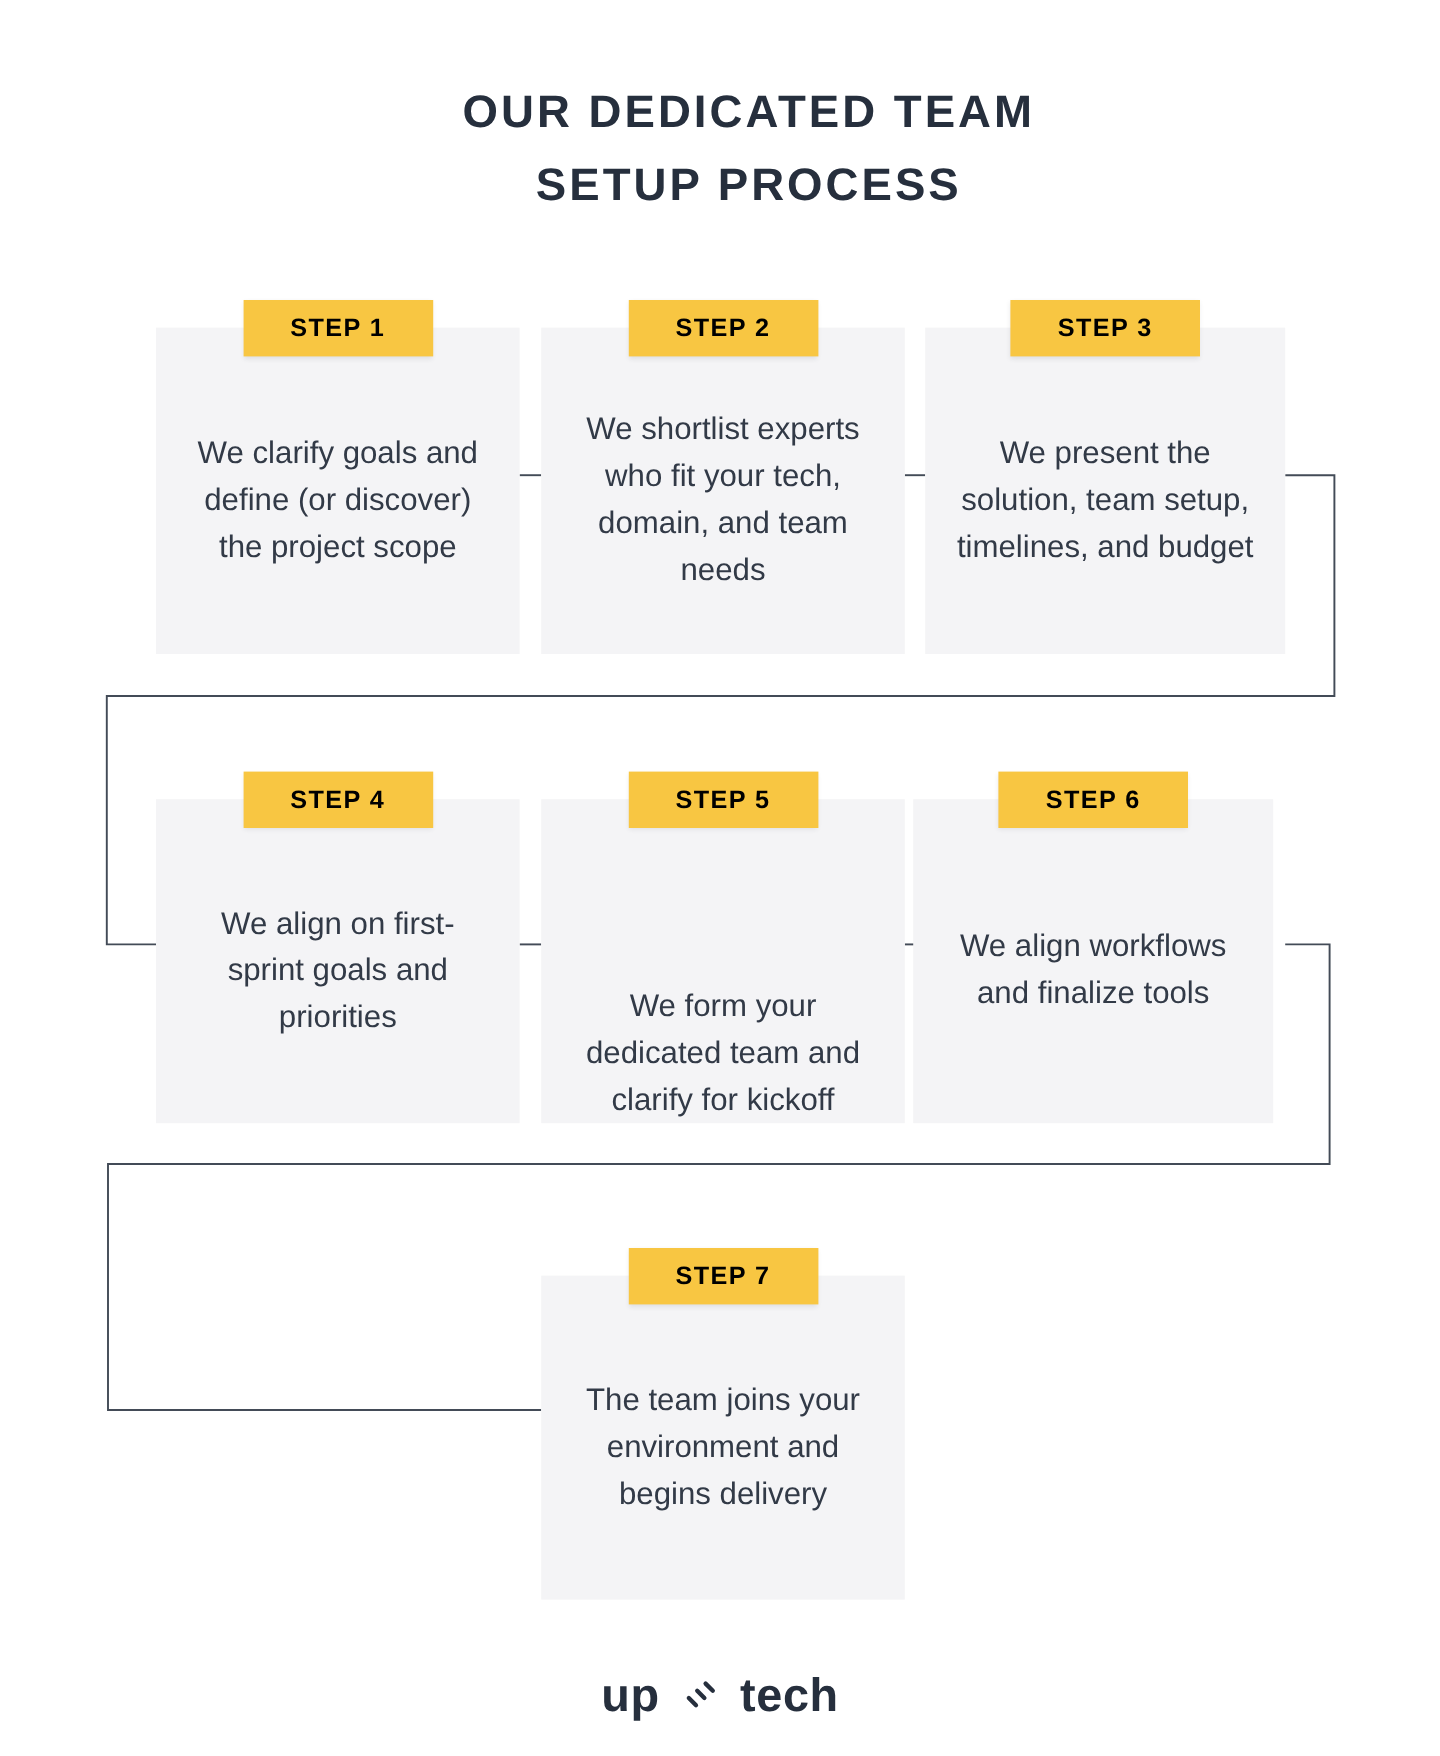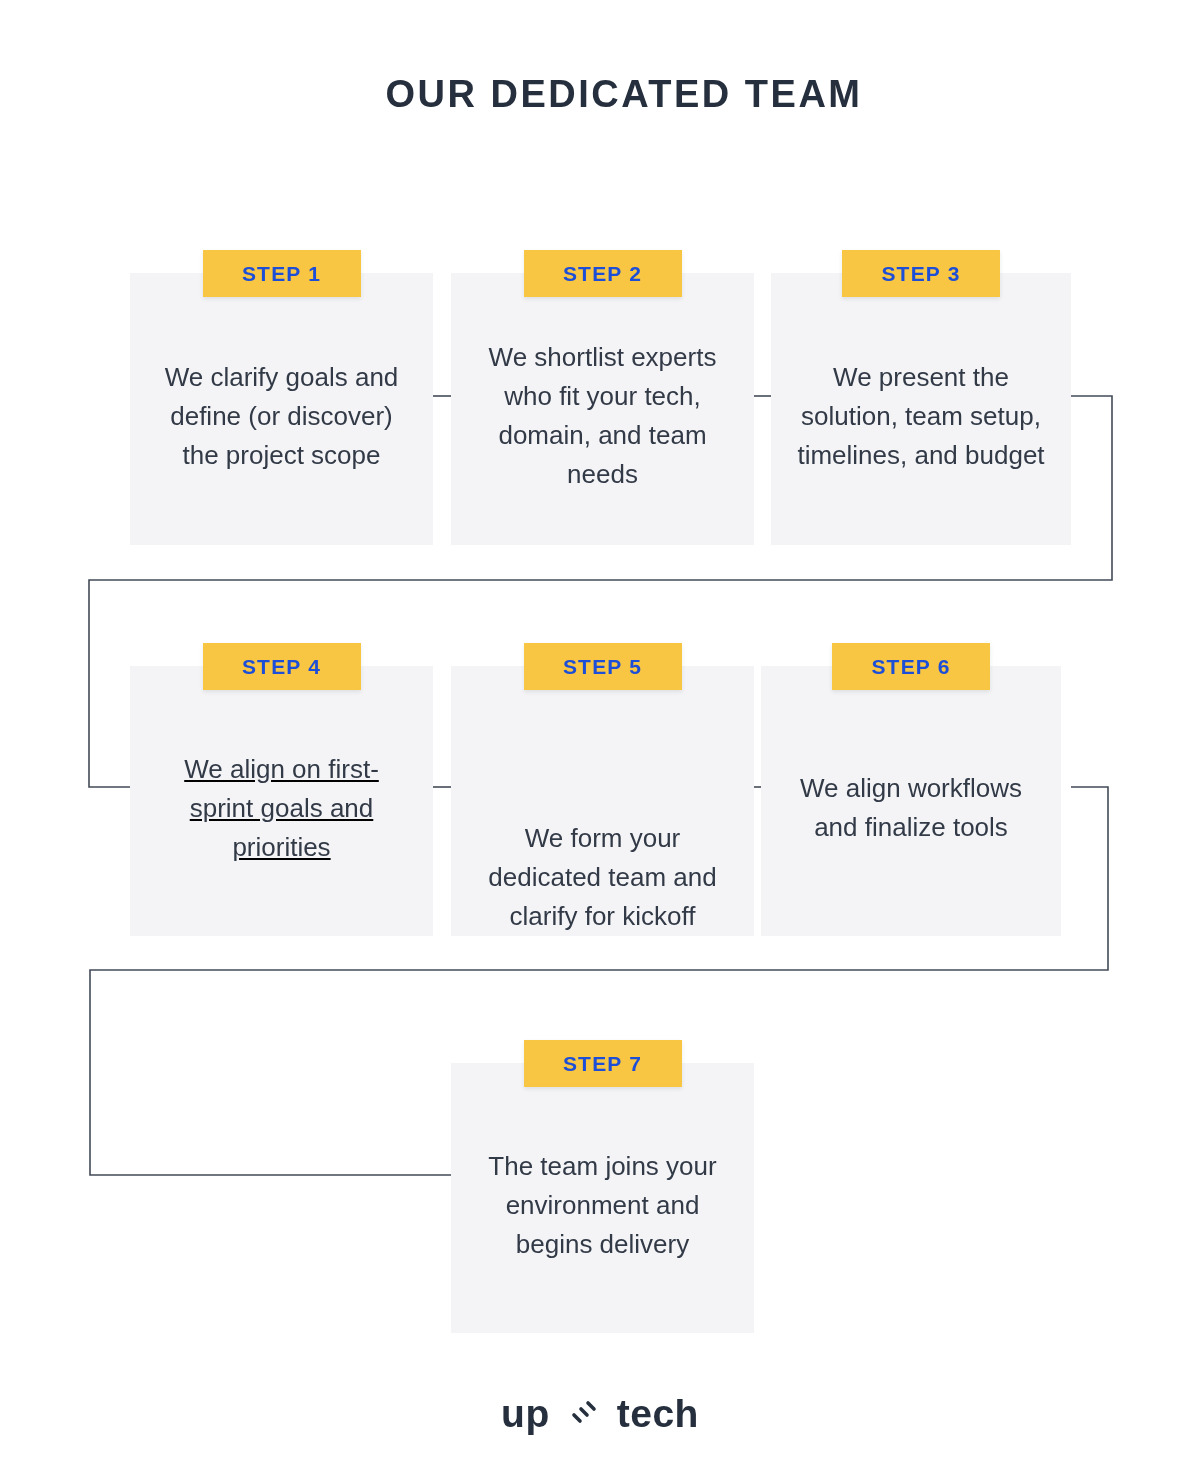--- a/index.html
+++ b/index.html
@@ -47,42 +47,42 @@
     justify-content: center;
   }
   .badge {
     position: absolute;
     top: -23px;
     left: 50%;
     transform: translateX(-50%);
     width: 158px;
     height: 47px;
     background: #f8c642;
-    color: #1d4ed8;
+    color: #000000;
     font-size: 21px;
     font-weight: 700;
     letter-spacing: 1.2px;
     display: flex;
     align-items: center;
     justify-content: center;
     box-shadow: 0 2px 4px rgba(38, 47, 61, 0.10);
   }
   .step-text {
     margin: 14px 0 0 0;
     padding: 0 24px;
     text-align: center;
     color: #323a47;
     font-size: 26px;
     font-weight: 400;
     line-height: 39px;
   }
   .pos-1 { left: 130px;  top: 273px; }
   .pos-2 { left: 451px;  top: 273px; }
   .pos-3 { left: 771px;  top: 273px; width: 300px; }
-  .pos-4 { left: 130px;  top: 666px; height: 270px; text-decoration: underline; }
+  .pos-4 { left: 130px;  top: 666px; height: 270px; }
   .pos-5 { left: 451px;  top: 666px; height: 270px; align-items: flex-end; }
   .pos-6 { left: 761px;  top: 666px; width: 300px; height: 270px; }
   .pos-7 { left: 451px;  top: 1063px; height: 270px; }
   .logo {
     position: absolute;
     top: 1392px;
     left: 0;
     width: 100%;
     display: flex;
     align-items: center;
@@ -97,20 +97,21 @@
     display: inline-block;
     margin: 0 1px 4px 2px;
   }
 </style>
 </head>
 <body>
 
 <div class="canvas">
 
   <h1 class="title"><span>OUR DEDICATED TEAM</span><br>
+    <span>SETUP PROCESS</span>
   </h1>
 
   <svg class="connectors" viewBox="0 0 1200 1463" xmlns="http://www.w3.org/2000/svg">
     <path d="M433 396 H451" fill="none" stroke="#434b57" stroke-width="1.6"></path>
     <path d="M754 396 H771" fill="none" stroke="#434b57" stroke-width="1.6"></path>
     <path d="M1071 396 H1112 V580 H89 V787 H130" fill="none" stroke="#434b57" stroke-width="1.6"></path>
     <path d="M433 787 H451" fill="none" stroke="#434b57" stroke-width="1.6"></path>
     <path d="M754 787 H771" fill="none" stroke="#434b57" stroke-width="1.6"></path>
     <path d="M1071 787 H1108 V970 H90 V1175 H451" fill="none" stroke="#434b57" stroke-width="1.6"></path>
   </svg>

